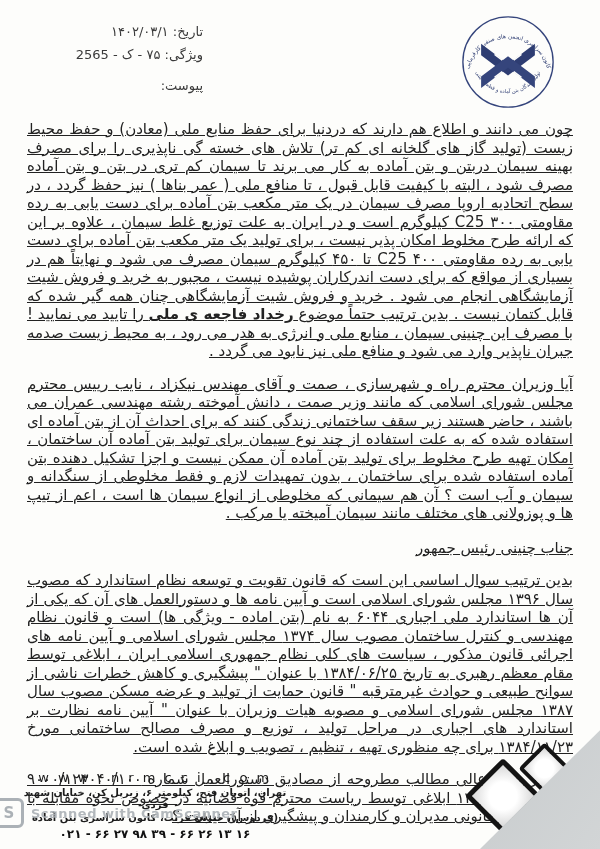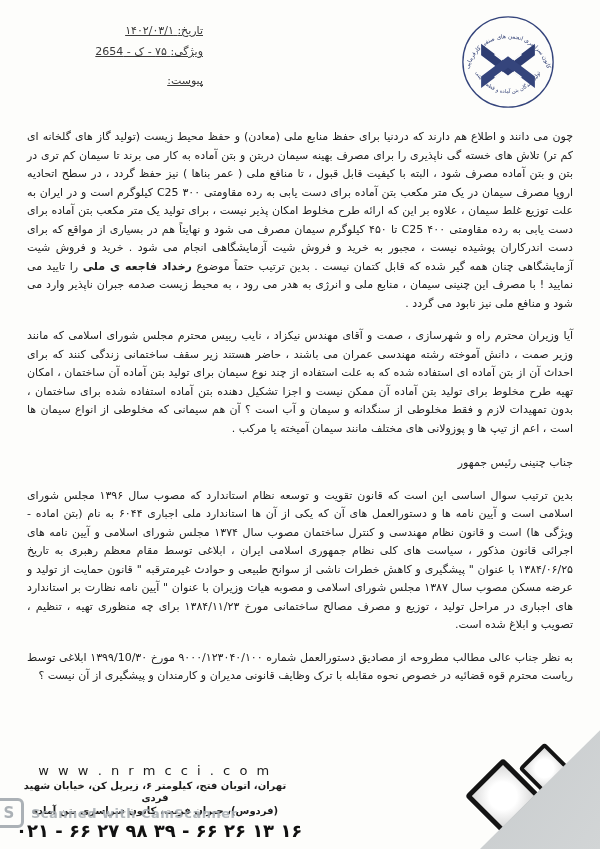--- a/index.html
+++ b/index.html
@@ -4,46 +4,46 @@
 <style>
   html,body{margin:0;padding:0;background:#e9e9e9;}
   .page{
     position:relative;width:600px;height:849px;margin:0 auto;
     background:#fdfdfb;overflow:hidden;
     font-family:"DejaVu Sans", sans-serif;color:#1d1d1d;
   }
   
   .meta-block{
     position:absolute;top:24px;left:85px;width:118px;
-    direction:rtl;font-size:11px;color:#3a3a3a;text-decoration:underline;
+    direction:rtl;font-size:13px;color:#3a3a3a;
   }
   .meta-line{margin-bottom:8px;white-space:nowrap;}
   .meta-line.attachment{margin-top:16px;}
   
   .seal{position:absolute;top:14px;left:456px;width:104px;height:96px;}
   
   .body-text{
-    position:absolute;top:128px;right:27px;width:546px;
+    position:absolute;top:120px;right:27px;width:546px;
     direction:rtl;text-align:justify;
-    font-size:11px;line-height:18.5px;color:#222;
+    font-size:15px;line-height:18.5px;color:#222;text-decoration:underline;
   }
   .body-text p{margin:0 0 14px 0;}
   .body-text p.salutation{margin:16px 0 14px 0;text-align:right;}
   .body-text strong{font-weight:bold;}
   
   .footer-left{
     position:absolute;left:16px;bottom:8px;width:278px;text-align:center;color:#111;
   }
   .website{
     font-size:13px;font-weight:normal;letter-spacing:2.5px;color:#1a1a1a;
     margin-bottom:2px;direction:ltr;
   }
   .address{direction:rtl;font-size:10px;font-weight:bold;line-height:12.5px;color:#1c1c1c;}
   .phone{
-    direction:ltr;font-size:18px;font-weight:bold;letter-spacing:2px;
+    direction:ltr;font-size:12px;font-weight:bold;letter-spacing:2px;
     margin-top:3px;color:#111;white-space:nowrap;
   }
   
   .watermark{
     position:absolute;left:-6px;bottom:21px;display:flex;align-items:center;gap:7px;
     color:#abb1b6;pointer-events:none;
   }
   .cs-box{
     width:24px;height:24px;border:3.5px solid #abb1b6;border-radius:6px;
     display:flex;align-items:center;justify-content:center;
@@ -69,21 +69,21 @@
 
 <div class="page">
 
   <div class="meta-block">
     <div class="meta-line">
       <span>تاریخ:</span>
       <span>۱۴۰۲/۰۳/۱</span>
     </div>
     <div class="meta-line">
       <span>ویژگی:</span>
-      <span>۷۵ - ک - 2654</span>
+      <span>۷۵ - ک - 2565</span>
     </div>
     <div class="meta-line attachment">
       <span>پیوست:</span>
     </div>
   </div>
 
   <div class="seal">
     <svg viewBox="0 0 100 100" width="104" height="96">
       <defs>
         <path id="arcTop" d="M 9,58 A 42 42 0 0 1 91,58" fill="none"></path>

